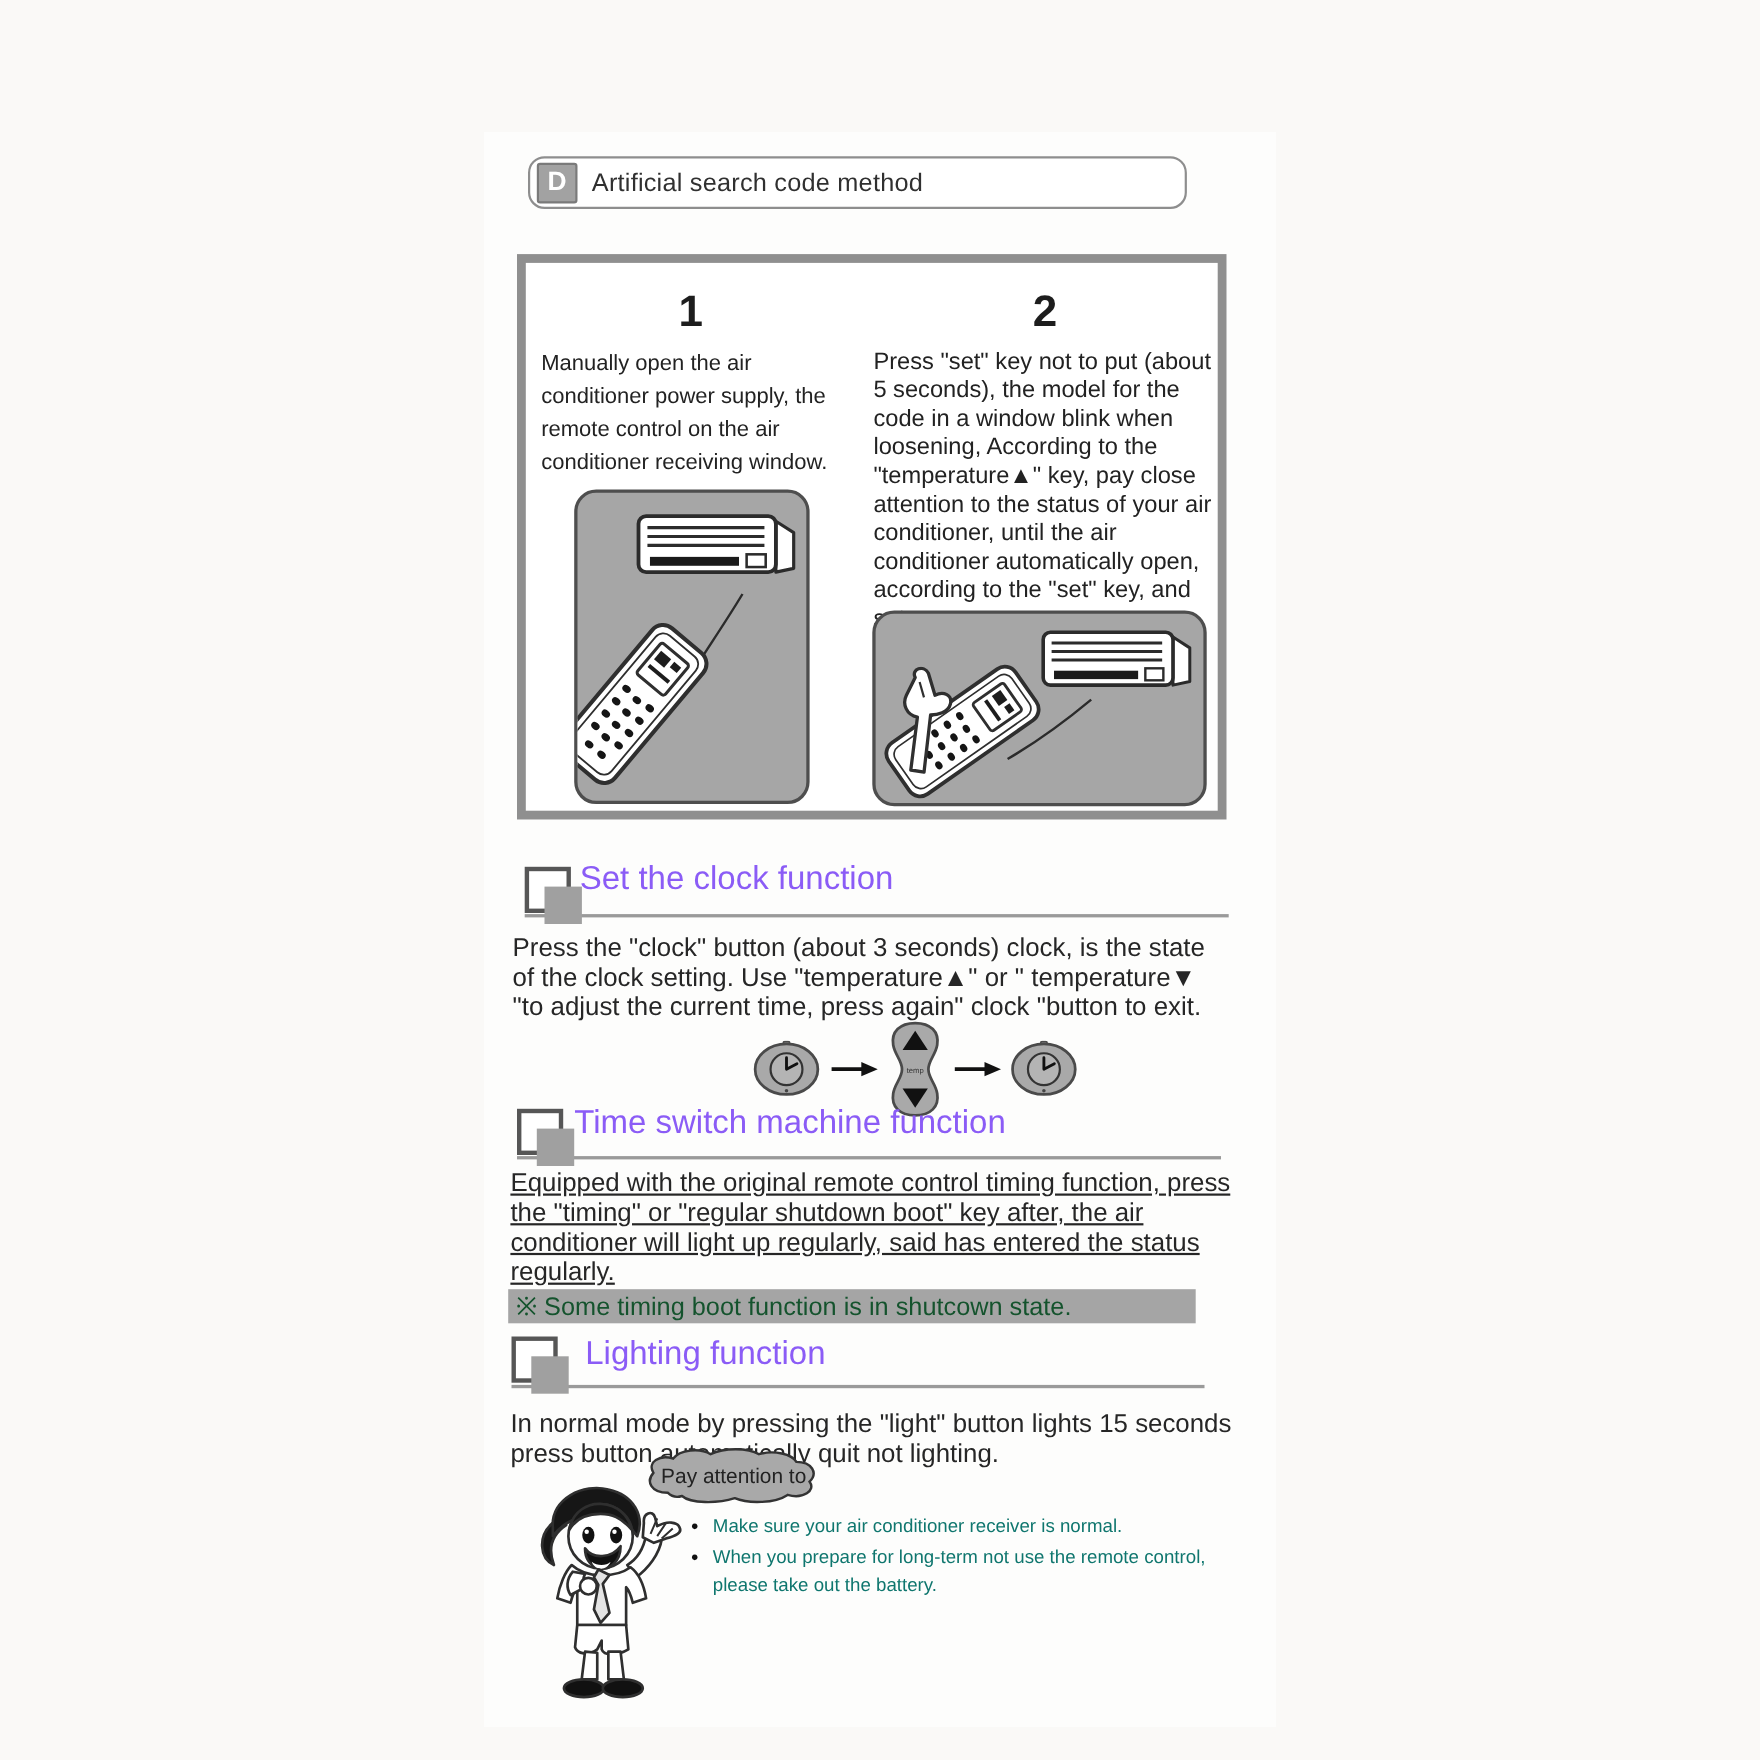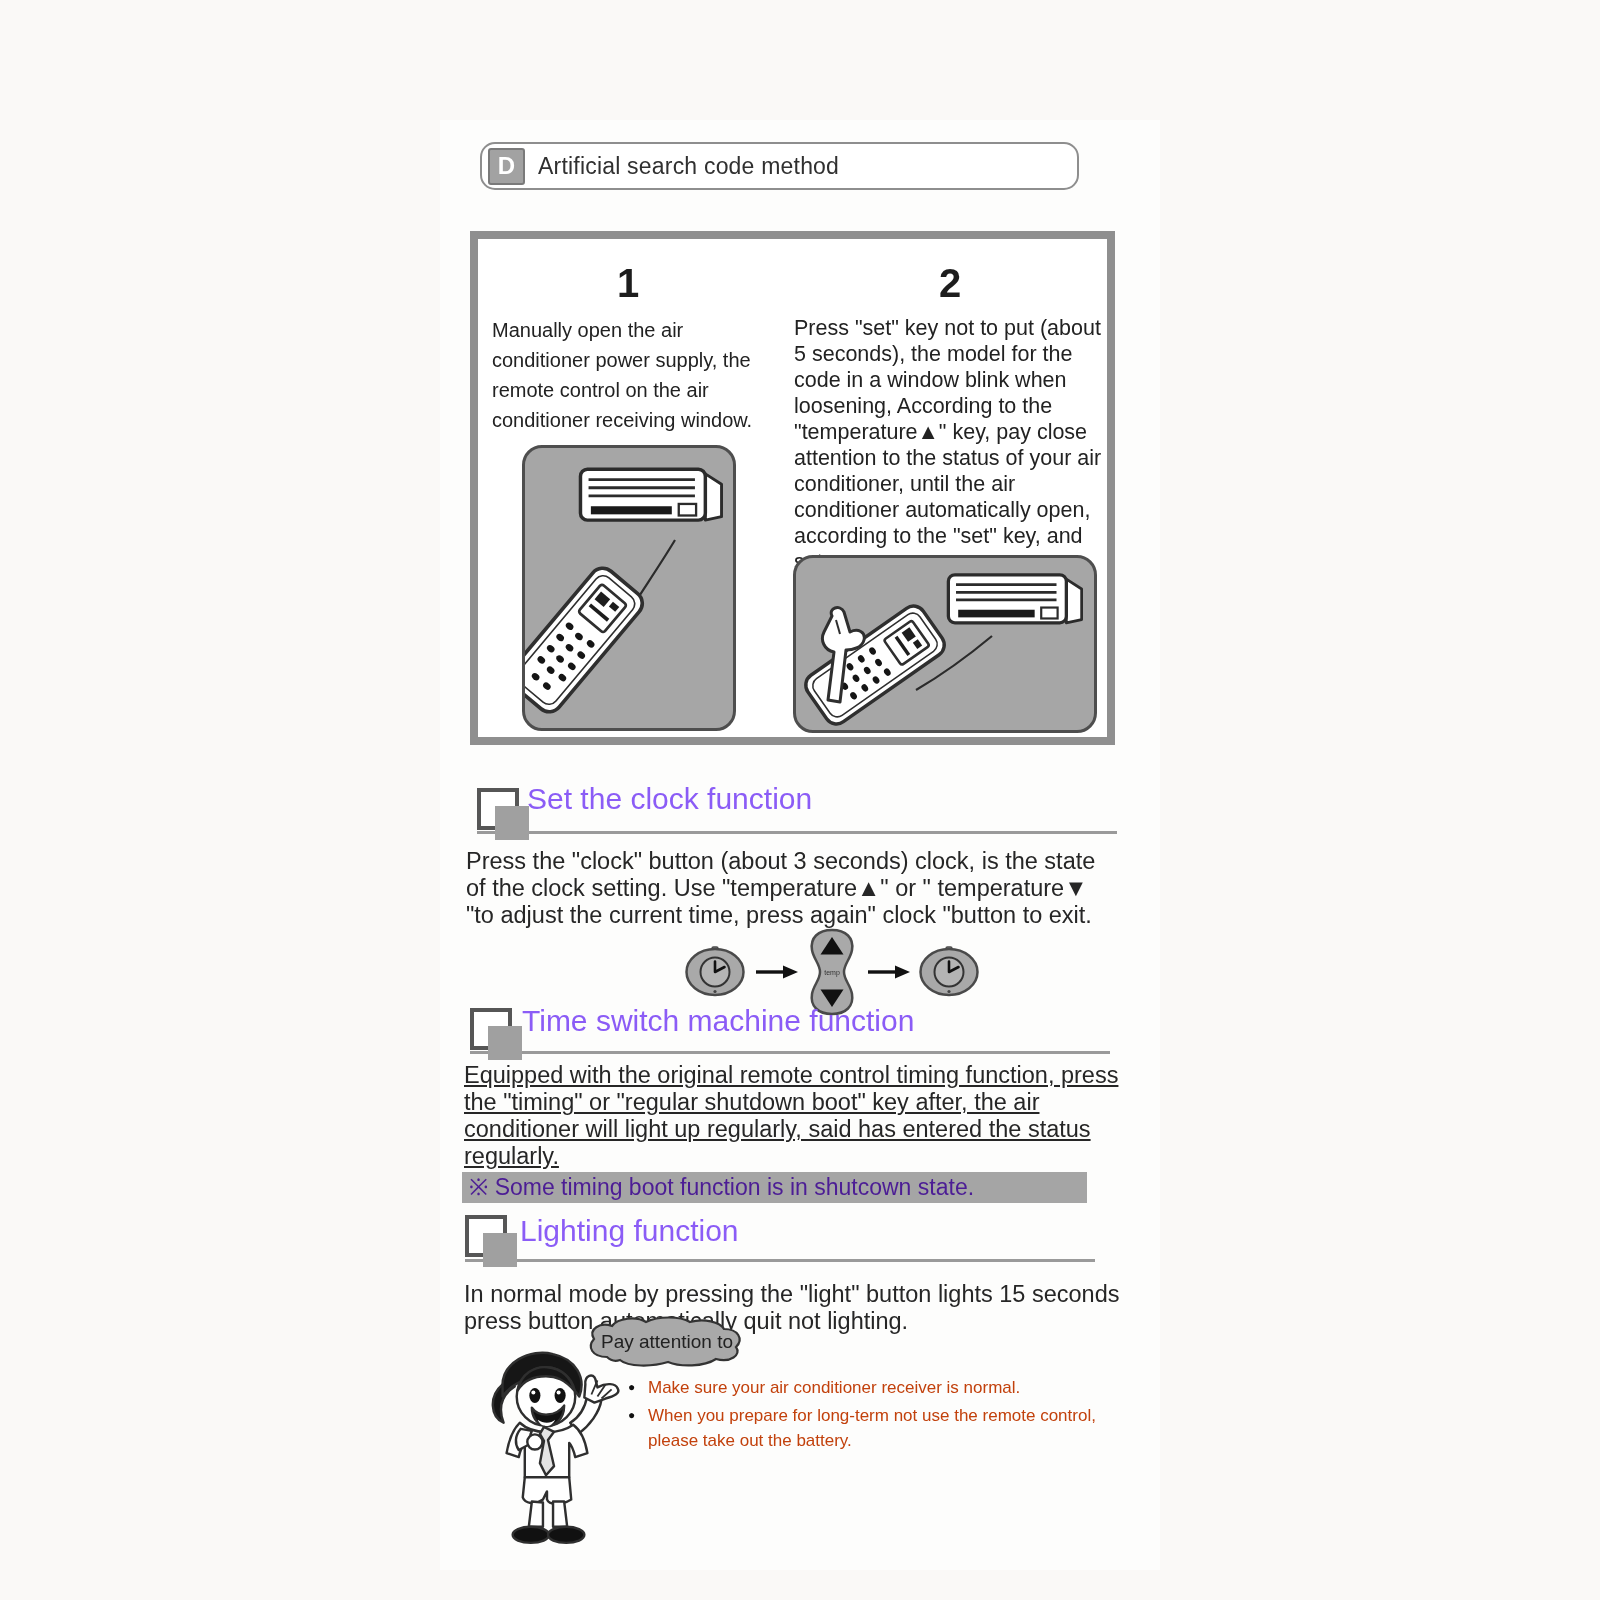--- a/index.html
+++ b/index.html
@@ -62,31 +62,31 @@
 
   
   .icons-row{
     position:absolute;left:684px;top:928px;height:88px;
     display:flex;align-items:center;gap:8px;
   }
 
   
   .note-bar{
     position:absolute;left:462px;top:1172px;width:625px;height:31px;
-    background:#a5a5a5;color:#4c1d95;font-size:23px;line-height:31px;
+    background:#a5a5a5;color:#14532d;font-size:23px;line-height:31px;
     padding-left:7px;box-sizing:border-box;white-space:nowrap;overflow:hidden;
   }
 
   
   .attention-blob{position:absolute;left:583px;top:1316px;}
   .mascot{position:absolute;left:472px;top:1342px;}
   .bullets{
     position:absolute;left:628px;top:1375px;width:512px;
     list-style:none;margin:0;padding:0;
-    font-size:17px;line-height:25px;color:#c2410c;
+    font-size:17px;line-height:25px;color:#0f766e;
   }
   .bullets li{position:relative;padding-left:20px;margin-bottom:3px;}
   .bullets li::before{content:"●";position:absolute;left:0;top:0;font-size:12px;color:#111;}
 </style>
 </head>
 <body>
 
 <div class="page">
   <div class="sheet"></div>
 
@@ -219,21 +219,21 @@
   <div class="sq-outline" style="left:470px;top:1008px;"></div>
   <div class="sq-fill" style="left:488px;top:1026px;"></div>
   <div class="sec-title" style="left:522px;top:1004px;">Time switch machine function</div>
   <div class="sec-underline" style="left:470px;top:1051px;width:640px;"></div>
   <div class="sec-body" style="left:464px;top:1062px;width:660px;text-decoration:underline;">Equipped with the original remote control timing function, press the "timing" or "regular shutdown boot" key after, the air conditioner will light up regularly, said has entered the status regularly.</div>
 
   <div class="note-bar">※ Some timing boot function is in shutcown state.</div>
 
   <div class="sq-outline" style="left:465px;top:1215px;"></div>
   <div class="sq-fill" style="left:483px;top:1233px;"></div>
-  <div class="sec-title" style="left:520px;top:1214px;">Lighting function</div>
+  <div class="sec-title" style="left:532px;top:1214px;">Lighting function</div>
   <div class="sec-underline" style="left:465px;top:1259px;width:630px;"></div>
   <div class="sec-body" style="left:464px;top:1281px;width:660px;">In normal mode by pressing the "light" button lights 15 seconds press button automatically quit not lighting.</div>
 
   <svg class="attention-blob" width="168" height="52" viewBox="0 0 168 52">
     <path d="M24 41 C9 41 4 31 11 23 C5 13 17 6 29 10 C35 2 53 0 63 6 C75 0 97 0 107 6 C121 2 137 6 141 13 C155 13 161 23 153 31 C159 39 147 47 133 43 C121 51 97 51 85 46 C69 51 45 51 37 44 C31 46 27 44 24 41 Z" fill="#a9a9a9" stroke="#333" stroke-width="2.2"></path>
     <text x="84" y="32" text-anchor="middle" font-size="19" fill="#222">Pay attention to</text>
   </svg>
 
   <svg class="mascot" width="152" height="212" viewBox="0 0 150 210">
     <g stroke="#2f2f2f" stroke-width="2.4" stroke-linejoin="round">

